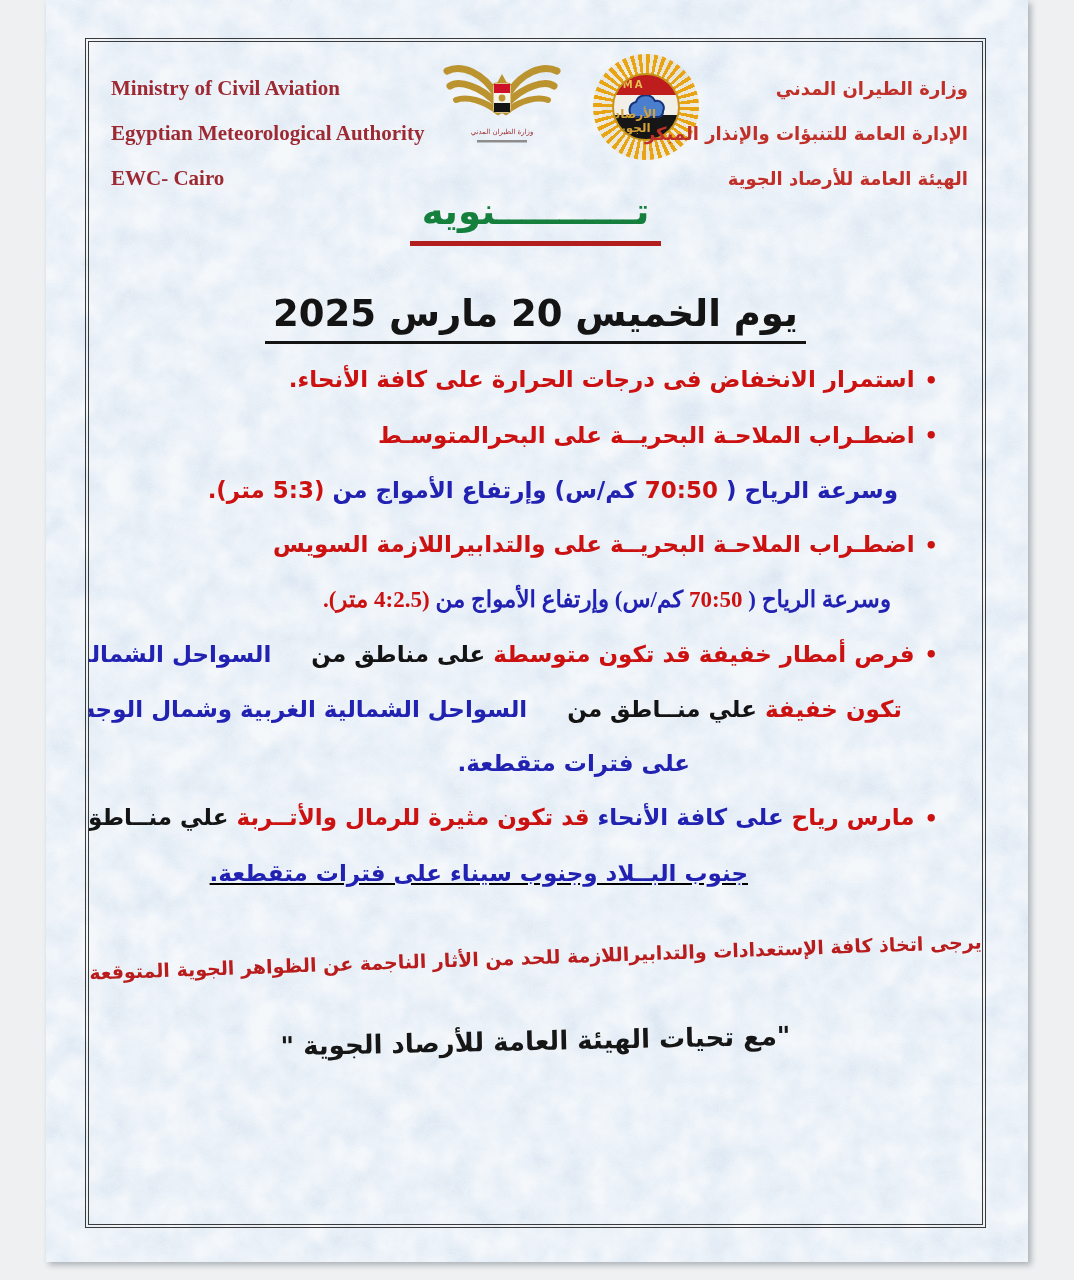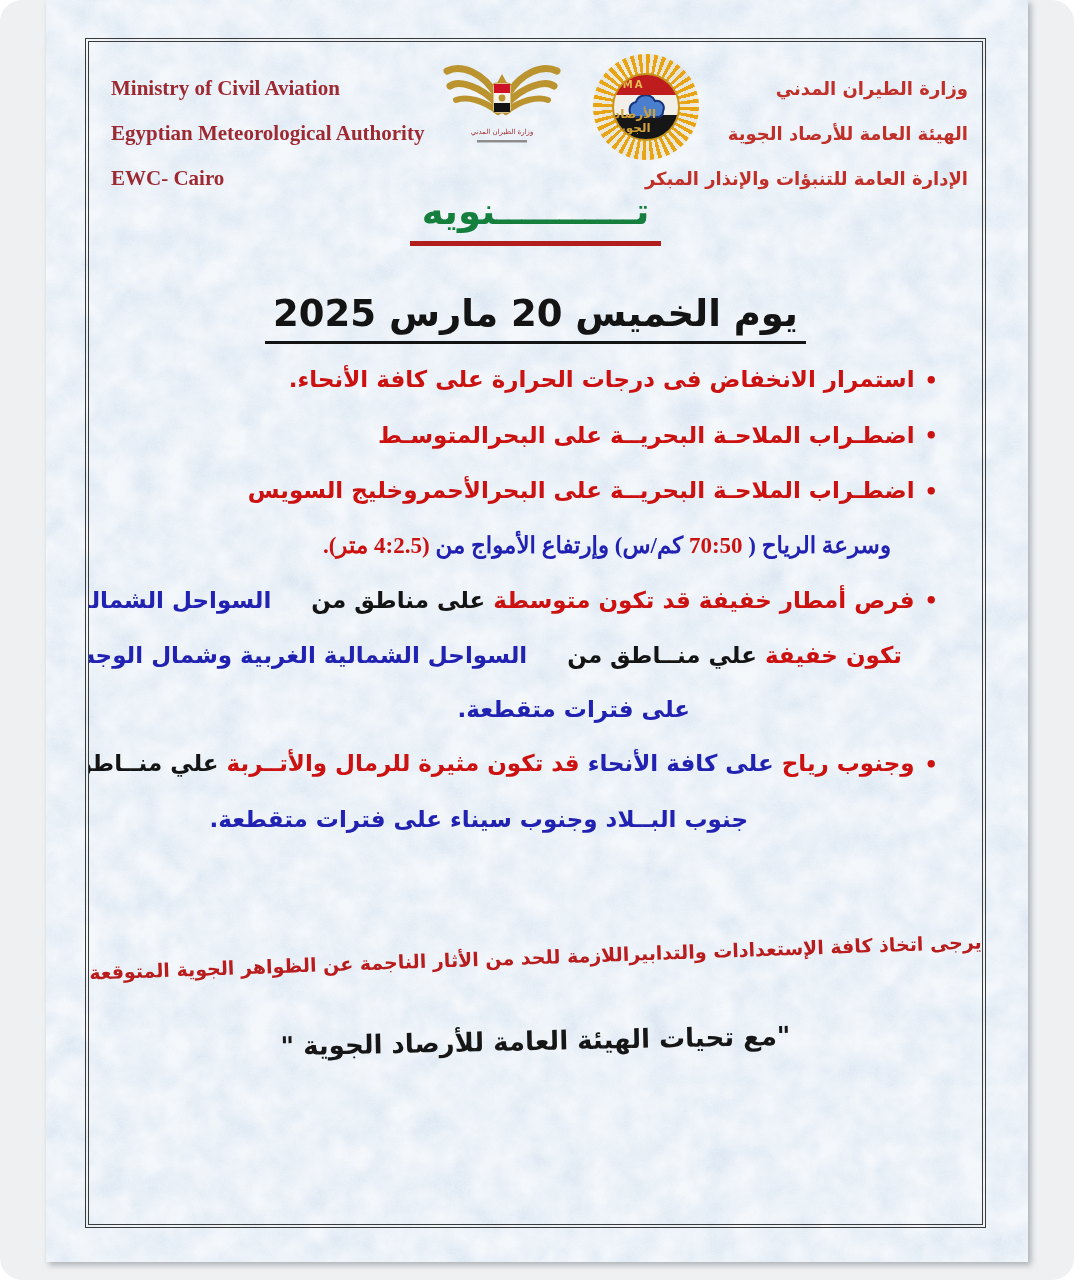--- a/index.html
+++ b/index.html
@@ -1,17 +1,17 @@
 <!DOCTYPE html>
 <html lang="ar"><head>
 <meta charset="utf-8">
 <style>
   html,body{margin:0;padding:0;}
   body{width:1074px;height:1280px;overflow:hidden;font-family:"DejaVu Sans",sans-serif;}
-  .photo{position:relative;width:1074px;height:1280px;background:#eef0f1;border-radius:22px;}
+  .photo{position:relative;width:1074px;height:1280px;background:#eef0f1;}
   .paper{position:absolute;left:46px;top:0;width:982px;height:1262px;background:#cfdeee;
          box-shadow:3px 3px 6px rgba(70,80,95,.4);}
   .tex{position:absolute;left:0;top:0;width:100%;height:100%;pointer-events:none;}
   .frame{position:absolute;left:39px;top:38px;width:901px;height:1190px;border:4px double #3b3b3b;
          box-sizing:border-box;overflow:hidden;}
   
   .header-en{position:absolute;left:22px;top:24px;font-family:"Liberation Serif",serif;
              font-weight:bold;font-size:21px;color:#9d2933;line-height:45px;white-space:nowrap;}
   .header-ar{position:absolute;right:14px;top:24px;direction:rtl;text-align:right;font-weight:bold;
              font-size:18px;color:#c03028;line-height:45px;white-space:nowrap;}
@@ -103,42 +103,43 @@
           <span class="ema-txt">EMA</span>
           <svg class="ema-cloud" width="44" height="26" viewBox="0 0 44 26">
             <path d="M10,22 a8,8 0 0 1 2,-15 a10,9 0 0 1 19,-1 a7,7 0 0 1 8,10 a6,6 0 0 1 -4,6 z" fill="#4a7fd0" stroke="#16337a" stroke-width="2"></path>
           </svg>
           <span class="ema-cap">الأرصاد الجوية</span>
         </div>
       </div>
 
       <div class="header-ar">
         <div>وزارة الطيران المدني</div>
+        <div>الإدارة العامة للتنبؤات والإنذار المبكر</div>
         <div>الهيئة العامة للأرصاد الجوية</div>
-        <div>الإدارة العامة للتنبؤات والإنذار المبكر</div>
       </div>
 
       <div class="title-row">
         <span class="title-text">تـــــــــــنويه</span>
       </div>
 
       <div class="date-row">
         <span class="date-text">يوم الخميس 20 مارس 2025</span>
       </div>
 
       <div class="bullets" id="bullet-list">
           <div class="bullet-line" style="margin-right: 0px;"><span class="dot">•</span><span class="c-red">استمرار الانخفاض فى درجات الحرارة على كافة الأنحاء.</span></div>
           <div class="bullet-line" style="margin-right: 0px;"><span class="dot">•</span><span class="c-red">اضطـراب الملاحـة البحريــة على البحرالمتوسـط</span></div>
-          <div class="bullet-line" style="margin-right: 0px;"><span class="dot">•</span><span class="c-red">اضطـراب الملاحـة البحريــة على البحرالأحمروخليج السويس</span></div>
+          <div class="bullet-line" style="margin-right: 40px;"><span class="c-blue">وسرعة الرياح ( </span><span class="c-red">70:50</span><span class="c-blue"> كم/س) وإرتفاع الأمواج من </span><span class="c-red">(5:3 متر).</span></div>
+          <div class="bullet-line" style="margin-right: 0px;"><span class="dot">•</span><span class="c-red">اضطـراب الملاحـة البحريــة على والتدابيراللازمة السويس</span></div>
           <div class="bullet-line" style="margin-right: 47px; font-family: Liberation Serif, serif;"><span class="c-blue">وسرعة الرياح ( </span><span class="c-red">70:50</span><span class="c-blue"> كم/س) وإرتفاع الأمواج من </span><span class="c-red">(4:2.5 متر).</span></div>
           <div class="bullet-line" style="margin-right: 0px;"><span class="dot">•</span><span class="c-red">فرص أمطار خفيفة قد تكون متوسطة </span><span class="c-black">على مناطق من </span><span class="c-blue">السواحل الشمالية الشرقية</span></div>
           <div class="bullet-line" style="margin-right: 36px;"><span class="c-red">تكون خفيفة </span><span class="c-black">علي منــاطق من </span><span class="c-blue">السواحل الشمالية الغربية وشمال الوجه البحري</span></div>
           <div class="bullet-line" style="margin-right: 248px;"><span class="c-blue">على فترات متقطعة.</span></div>
-          <div class="bullet-line" style="margin-right: 0px;"><span class="dot">•</span><span class="c-red">وجنوب رياح </span><span class="c-blue">على كافة الأنحاء </span><span class="c-red"> قد تكون مثيرة للرمال والأتــربة </span><span class="c-black">علي منــاطق من</span></div>
-          <div class="bullet-line" style="margin-right: 190px;"><span class="c-blue">جنوب البــلاد وجنوب سيناء على فترات متقطعة.</span></div>
+          <div class="bullet-line" style="margin-right: 0px;"><span class="dot">•</span><span class="c-red">مارس رياح </span><span class="c-blue">على كافة الأنحاء </span><span class="c-red"> قد تكون مثيرة للرمال والأتــربة </span><span class="c-black">علي منــاطق من</span></div>
+          <div class="bullet-line" style="margin-right: 190px; text-decoration: underline;"><span class="c-blue">جنوب البــلاد وجنوب سيناء على فترات متقطعة.</span></div>
         </div>
 
       <div class="advice">يرجى اتخاذ كافة الإستعدادات والتدابيراللازمة للحد من الأثار الناجمة عن الظواهر الجوية المتوقعة.</div>
 
       <div class="signature">"مع تحيات الهيئة العامة للأرصاد الجوية "</div>
 
     </div>
   </div>
 </div>
 

